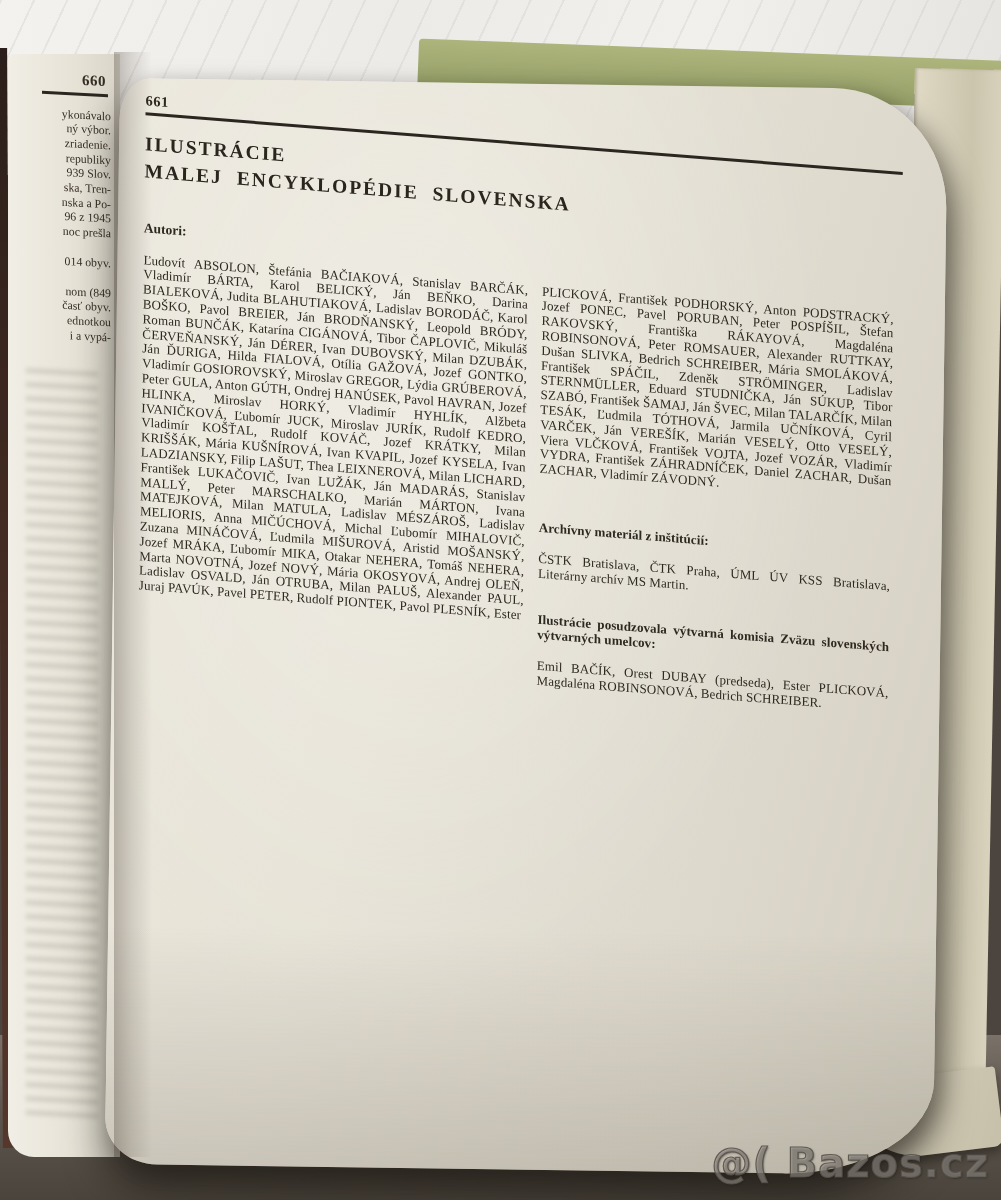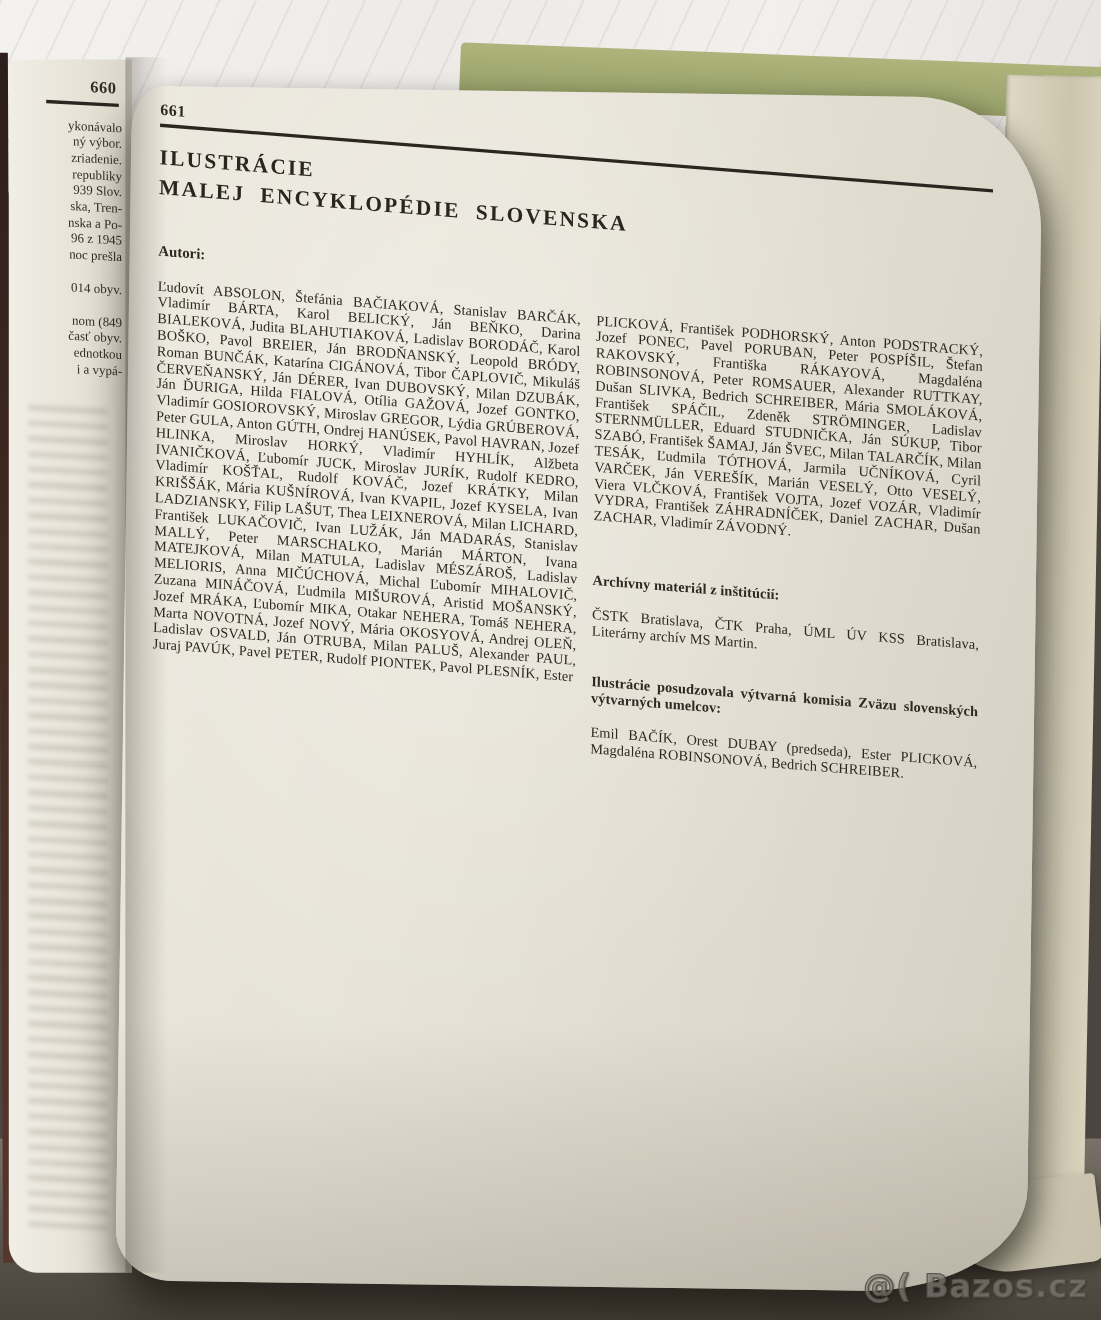--- a/index.html
+++ b/index.html
@@ -67,21 +67,21 @@
   .authors-head{font-weight:bold;font-size:13.5px;margin:0 0 17px 0;}
   .cols{display:flex;gap:14px;}
   .cols p{margin:0;font-size:13px;line-height:14.8px;text-align:justify;letter-spacing:0.1px;}
   .col1{width:385px;flex:none;}
   .col2{width:352px;flex:none;}
   .sec-head{font-weight:bold;margin:44px 0 16px 0 !important;}
   .sec-head.second{margin-top:32px !important;}
 
   
   .watermark{position:absolute;right:12px;bottom:14px;z-index:10;
-    font-family:"DejaVu Sans",sans-serif;font-weight:bold;font-size:29px;letter-spacing:1px;
+    font-family:"DejaVu Sans",sans-serif;font-weight:bold;font-size:40px;letter-spacing:1px;
     color:rgba(162,156,149,0.55);-webkit-text-stroke:1.2px rgba(88,82,75,0.9);
     text-shadow:1px 1px 2px rgba(28,24,20,0.55);text-align:right;}
 </style>
 </head>
 <body>
 
 <div class="scene">
 
   <div class="table-top"></div>
   <div class="bottom-surface"></div>

